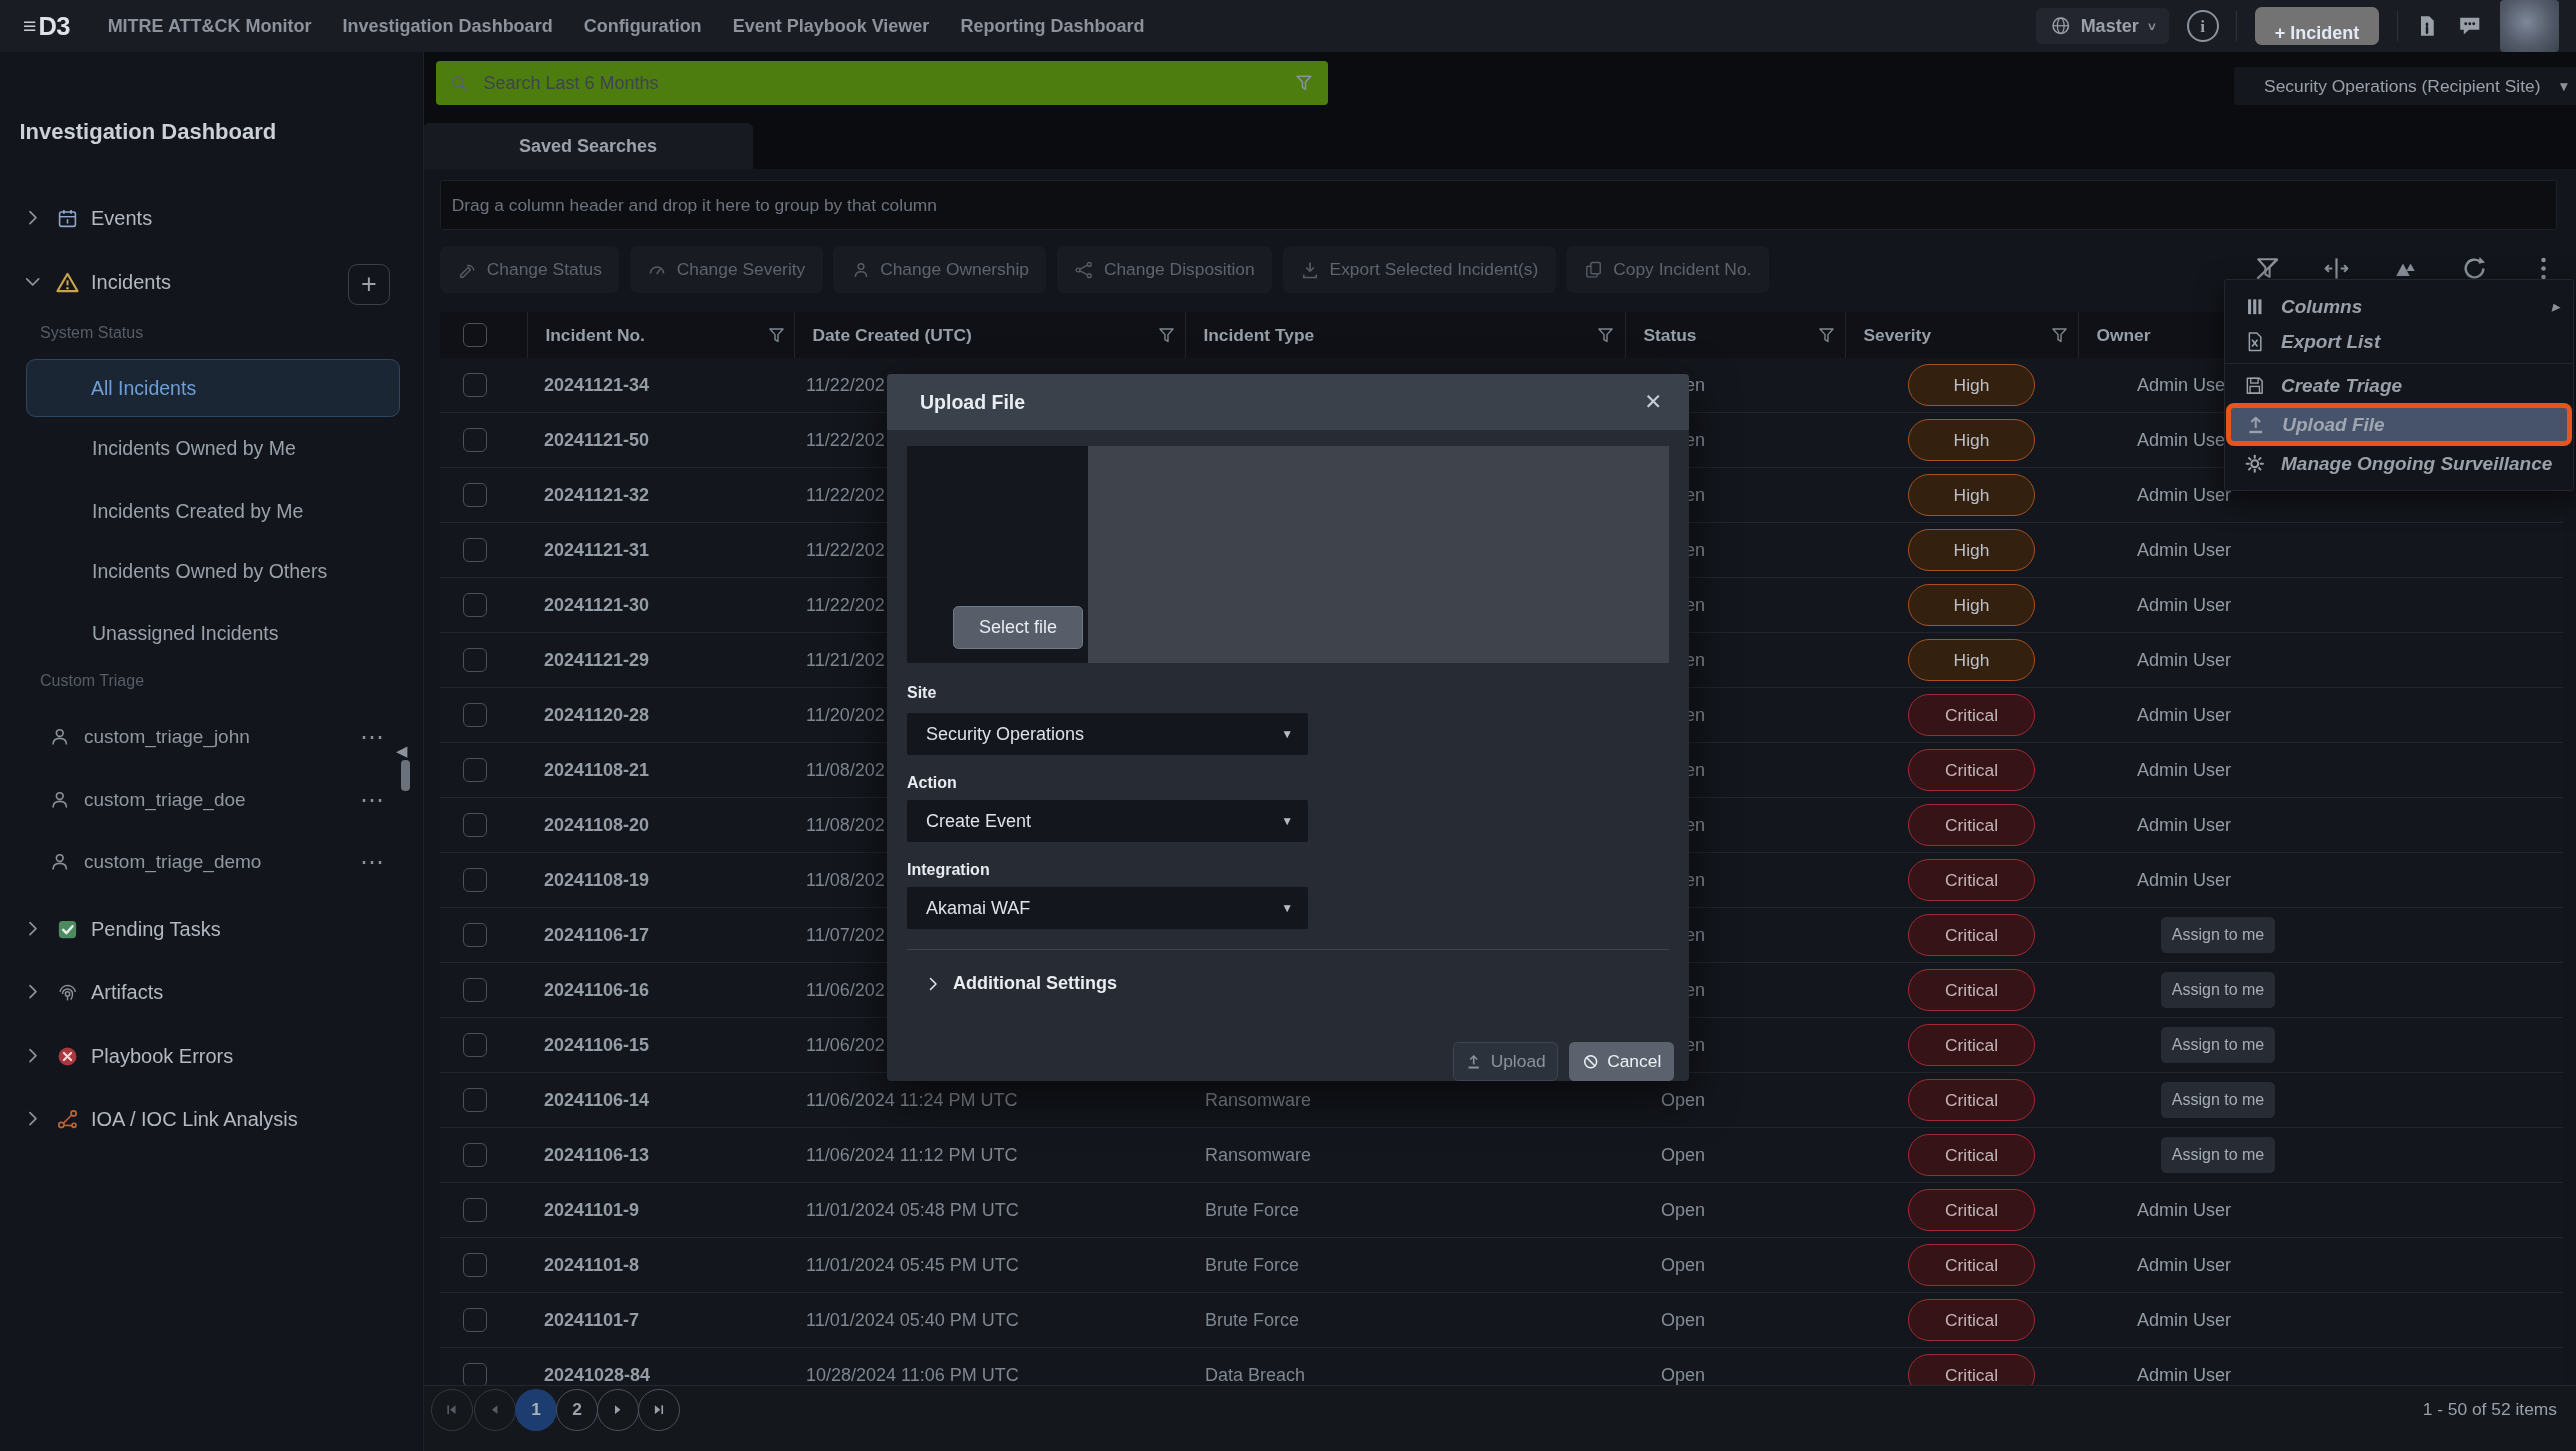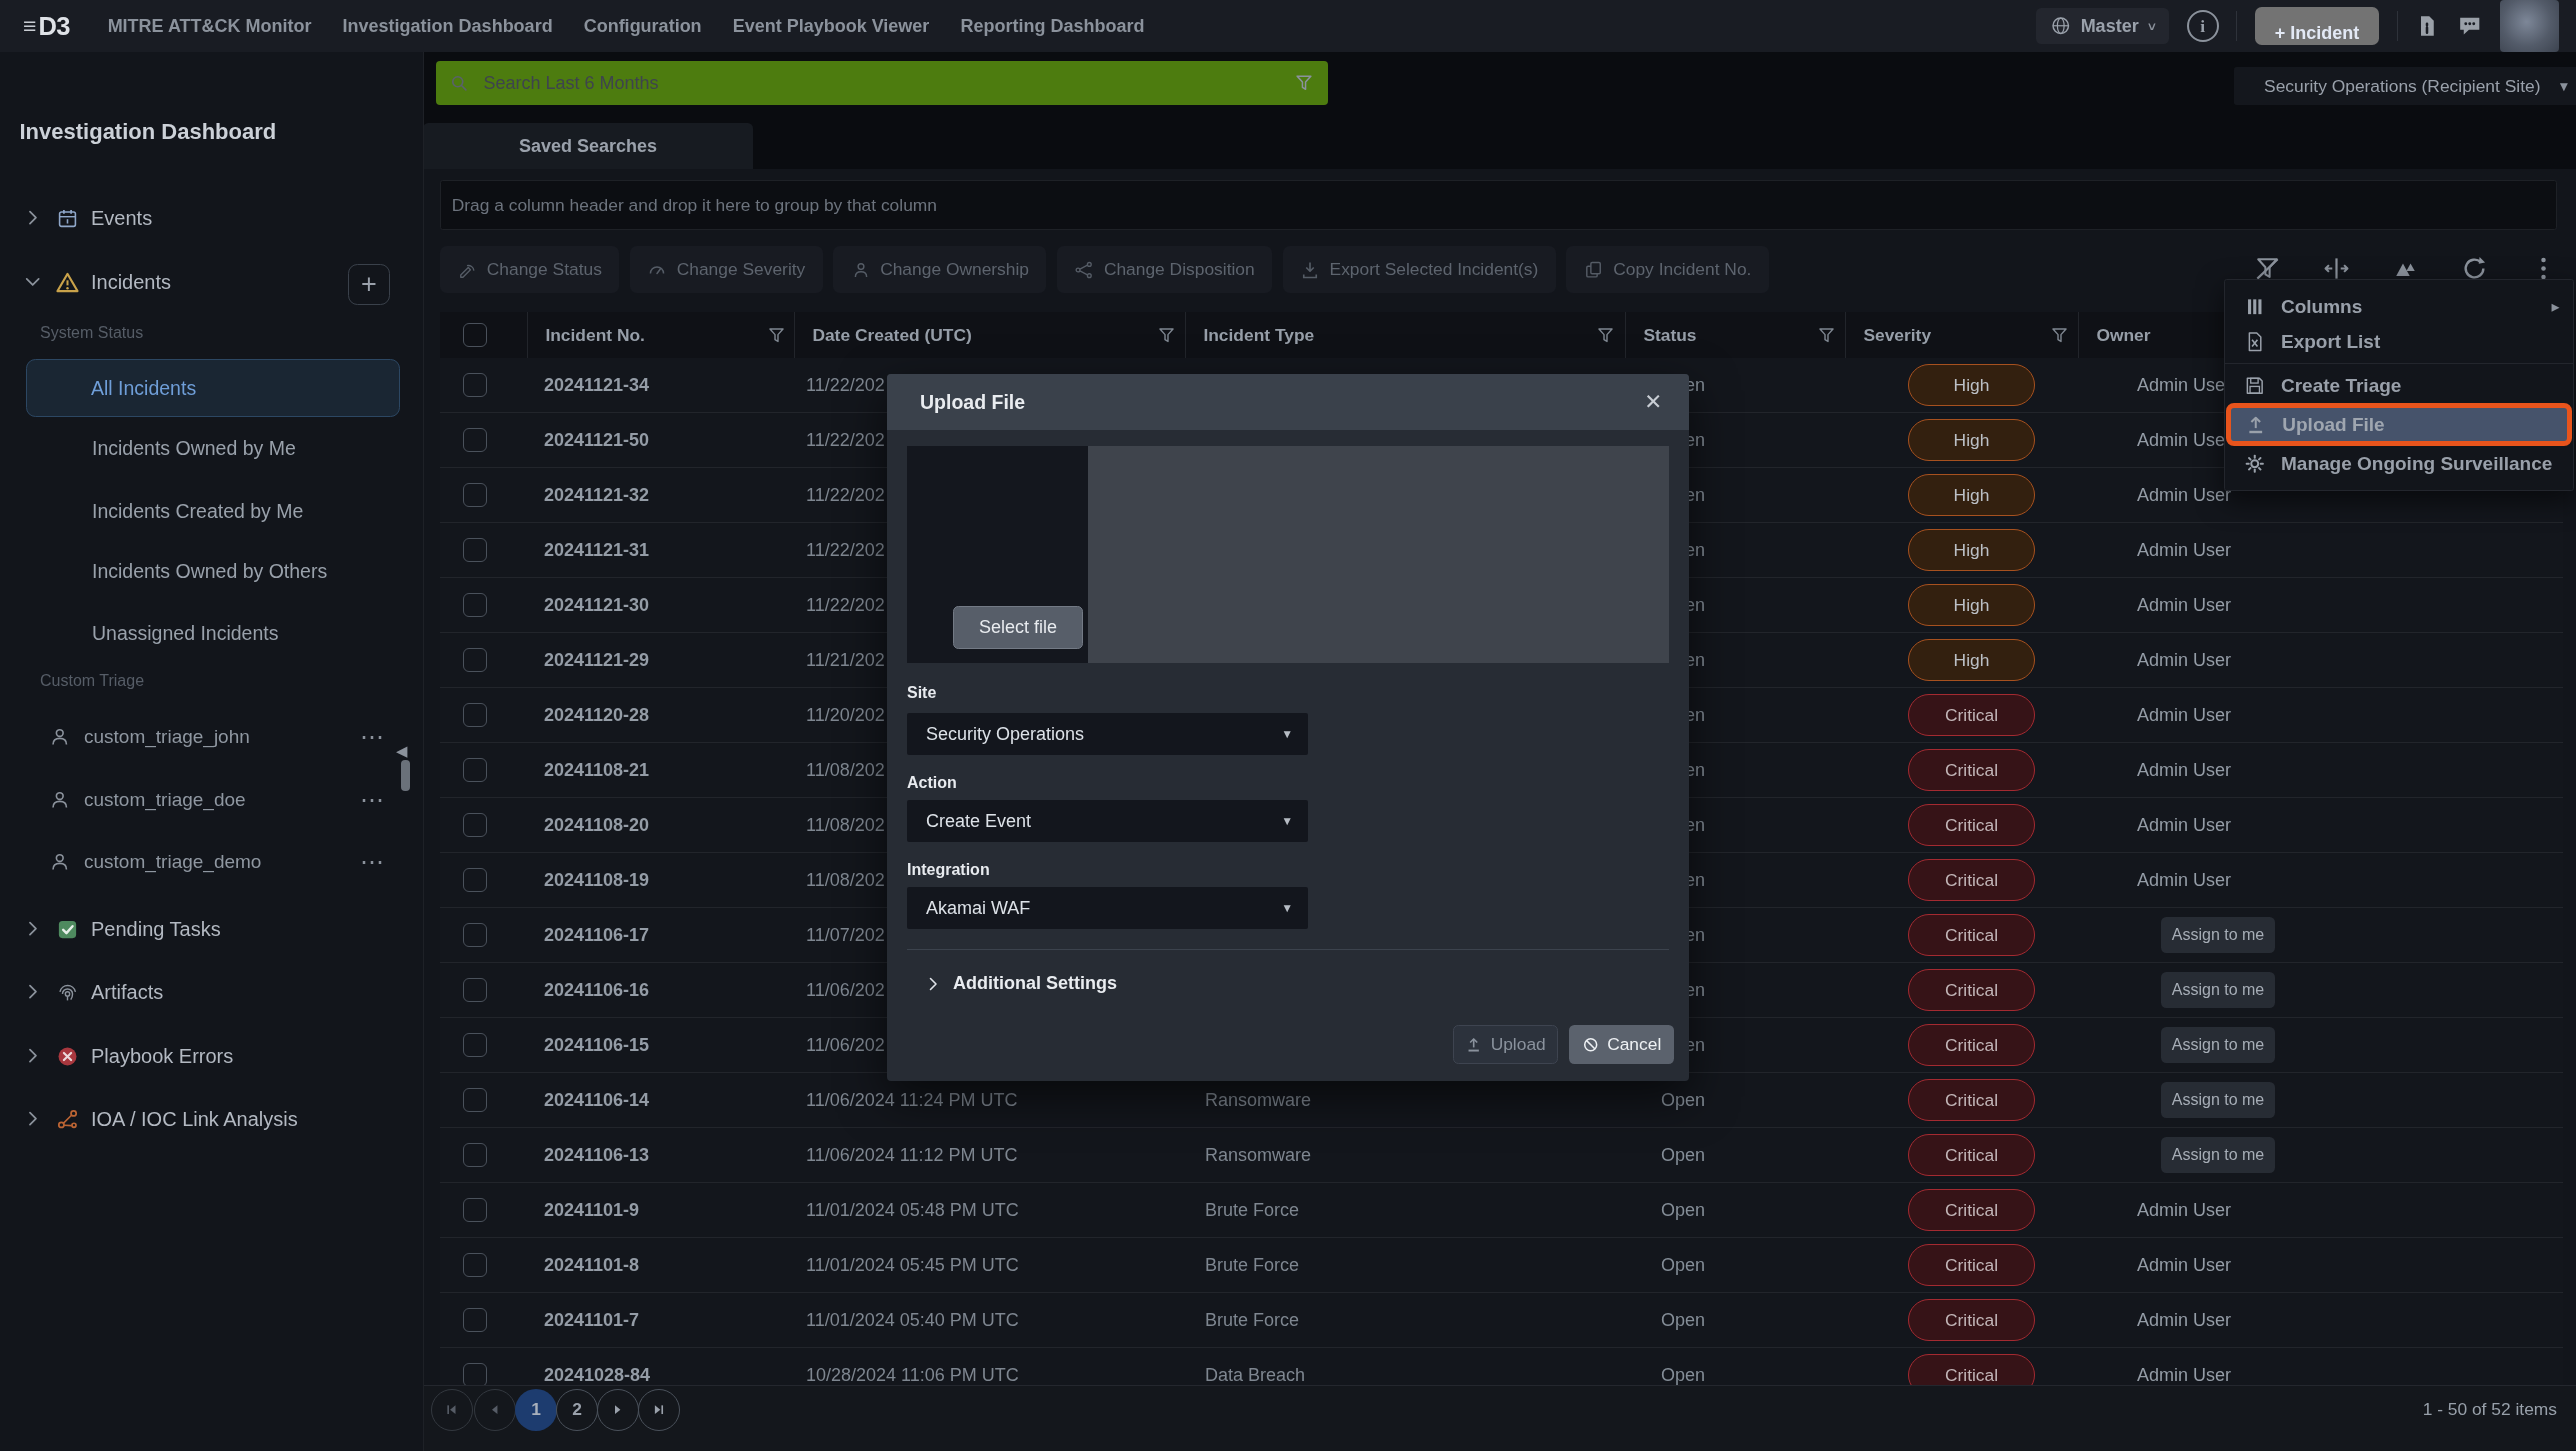--- a/index.html
+++ b/index.html
@@ -82,21 +82,21 @@
   
   .pagebar{position:absolute;left:0;top:1216px;width:2153px;height:67px;background:#14171c;border-top:1.3px solid #24272e;}
   .pg{position:absolute;top:2.7px;width:42px;height:42px;border-radius:50%;border:1.3px solid #4a515b;color:#9aa1ab;display:flex;align-items:center;justify-content:center;font-size:17.4px;font-weight:700;box-sizing:border-box;cursor:pointer;background:transparent;}
   .pg.dis{border-color:#33383f;color:#565c66;cursor:default;}
   .pg.active{background:#1d3c6f;border:none;color:#a8b0bc;}
   .pg-summary{position:absolute;right:19px;top:0;height:47px;display:flex;align-items:center;font-size:17.4px;color:#98a0aa;}
 
   
   .gicons{position:absolute;left:2254px;top:255px;display:flex;gap:42px;z-index:40;}
   .gicons .gi{color:#8b929c;cursor:pointer;}
-  .gmenu{position:absolute;left:2224px;top:279px;width:350px;background:#12151b;border:0.7px solid #23262d;border-radius:2.7px;box-shadow:0 9.4px 27px rgba(0,0,0,.55);z-index:45;padding:9.4px 0;box-sizing:border-box;}
+  .gmenu{position:absolute;left:2224px;top:279px;width:350px;background:#12151b;border:0.7px solid #23262d;border-radius:2.7px;box-shadow:0 9.4px 27px rgba(0,0,0,.55);z-index:45;padding:9.4px 0;box-sizing:border-box;font-style:italic;}
   .gm-item{position:relative;height:35px;display:flex;align-items:center;cursor:pointer;}
   .gm-item .ic{position:absolute;left:19px;color:#9aa1ab;}
   .gm-item .lbl{position:absolute;left:56px;font-size:19px;font-weight:700;color:#99a0aa;white-space:nowrap;}
   .gm-item .sub{position:absolute;right:13.4px;color:#8b929c;font-size:16px;}
   .gm-div{height:0.7px;background:#23262d;margin:4px 0;}
   .gm-item.hl{background:#46536b;border:5.4px solid #e8541c;border-radius:8px;height:43px;margin:0 1.3px;box-sizing:border-box;}
   .gm-item.hl .ic{left:13.4px;}
   .gm-item.hl .lbl{left:51px;color:#9fa6b0;}
 
   
@@ -108,21 +108,21 @@
   .m-fileleft{position:absolute;left:0;top:0;width:181px;height:217px;background:#14171e;}
   .m-selectfile{position:absolute;left:46px;top:160px;width:130px;height:43px;background:#575e69;border:0.7px solid #737a85;border-radius:5.4px;color:#e8ebef;font-size:18px;font-family:inherit;cursor:pointer;}
   .m-label{position:absolute;left:20px;font-size:16px;font-weight:700;color:#e8ebef;}
   .m-select{position:absolute;left:20px;width:401px;height:42px;background:#13161d;border-radius:2px;display:flex;align-items:center;cursor:pointer;}
   .m-select .val{margin-left:19px;font-size:18px;color:#dde2e8;}
   .m-select .car{position:absolute;right:14.8px;color:#b6bcc4;font-size:12px;}
   .m-div{position:absolute;left:20px;top:575px;width:762px;height:0.7px;background:#3c434d;}
   .m-addl{position:absolute;left:0;top:594px;height:31px;display:flex;align-items:center;cursor:pointer;}
   .m-addl .chev{position:absolute;left:38px;color:#dfe3e8;}
   .m-addl .lbl{position:absolute;left:66px;font-size:18px;font-weight:700;color:#e9ecf0;white-space:nowrap;}
-  .m-btn{position:absolute;top:651px;height:39px;border-radius:5.4px;display:flex;align-items:center;justify-content:center;gap:8px;font-size:17.4px;font-family:inherit;cursor:pointer;box-sizing:border-box;}
+  .m-btn{position:absolute;top:668px;height:39px;border-radius:5.4px;display:flex;align-items:center;justify-content:center;gap:8px;font-size:17.4px;font-family:inherit;cursor:pointer;box-sizing:border-box;}
   .m-upload{left:566px;width:105px;background:#2c323c;border:0.7px solid #3e4450;color:#8a929d;}
   .m-cancel{left:682px;width:105px;background:#5b626d;border:none;color:#eef1f4;}
 </style>
 </head>
 <body>
 
 <div class="topbar">
   <div class="logo">
     <span class="bars">≡</span>
       <span>D3</span>

